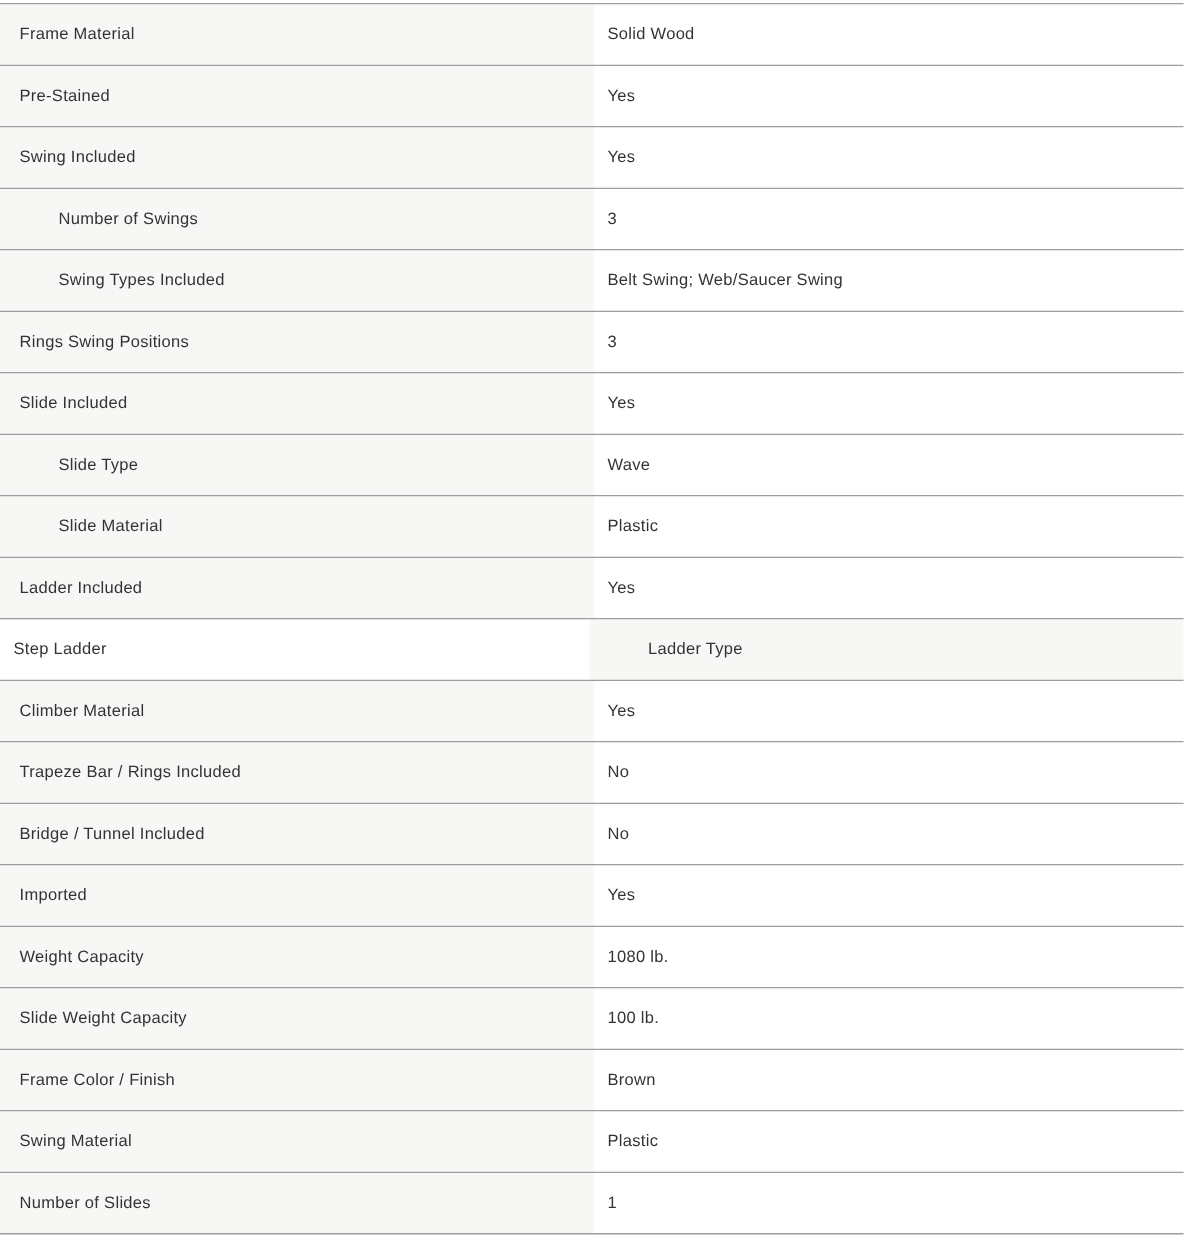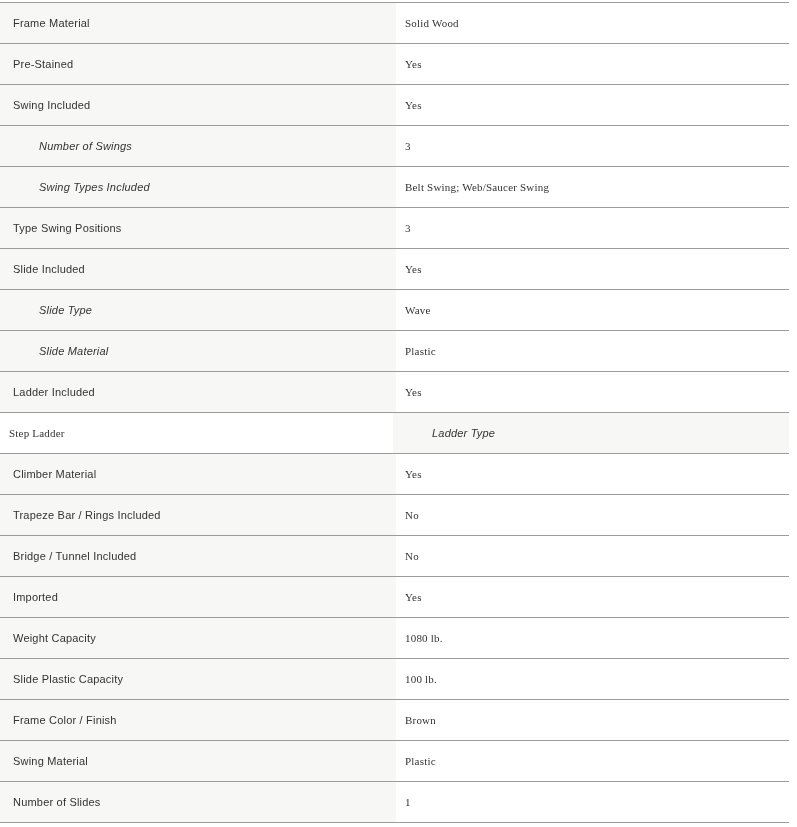--- a/index.html
+++ b/index.html
@@ -38,27 +38,25 @@
     overflow:hidden;
   }
   .cell.label{
     width:396px;
     flex:0 0 396px;
     background:var(--label-bg);
     padding-left:13px;
   }
   .cell.label.indent{
     padding-left:39px;
-    font-style:italic;
   }
   .cell.value{
     flex:1 1 auto;
     background:var(--value-bg);
     padding-left:9px;
-    font-family:Liberation Serif, serif;
   }
 </style>
 </head>
 <body>
 
 <div class="spec-table">
   <div class="row">
     <div class="cell label">Frame Material</div>
     <div class="cell value">Solid Wood</div>
   </div>
@@ -77,21 +75,21 @@
     <div class="cell label indent">Number of Swings</div>
     <div class="cell value">3</div>
   </div>
 
   <div class="row">
     <div class="cell label indent">Swing Types Included</div>
     <div class="cell value">Belt Swing; Web/Saucer Swing</div>
   </div>
 
   <div class="row">
-    <div class="cell label">Type Swing Positions</div>
+    <div class="cell label">Rings Swing Positions</div>
     <div class="cell value">3</div>
   </div>
 
   <div class="row">
     <div class="cell label">Slide Included</div>
     <div class="cell value">Yes</div>
   </div>
 
   <div class="row">
     <div class="cell label indent">Slide Type</div>
@@ -132,21 +130,21 @@
     <div class="cell label">Imported</div>
     <div class="cell value">Yes</div>
   </div>
 
   <div class="row">
     <div class="cell label">Weight Capacity</div>
     <div class="cell value">1080 lb.</div>
   </div>
 
   <div class="row">
-    <div class="cell label">Slide Plastic Capacity</div>
+    <div class="cell label">Slide Weight Capacity</div>
     <div class="cell value">100 lb.</div>
   </div>
 
   <div class="row">
     <div class="cell label">Frame Color / Finish</div>
     <div class="cell value">Brown</div>
   </div>
 
   <div class="row">
     <div class="cell label">Swing Material</div>

